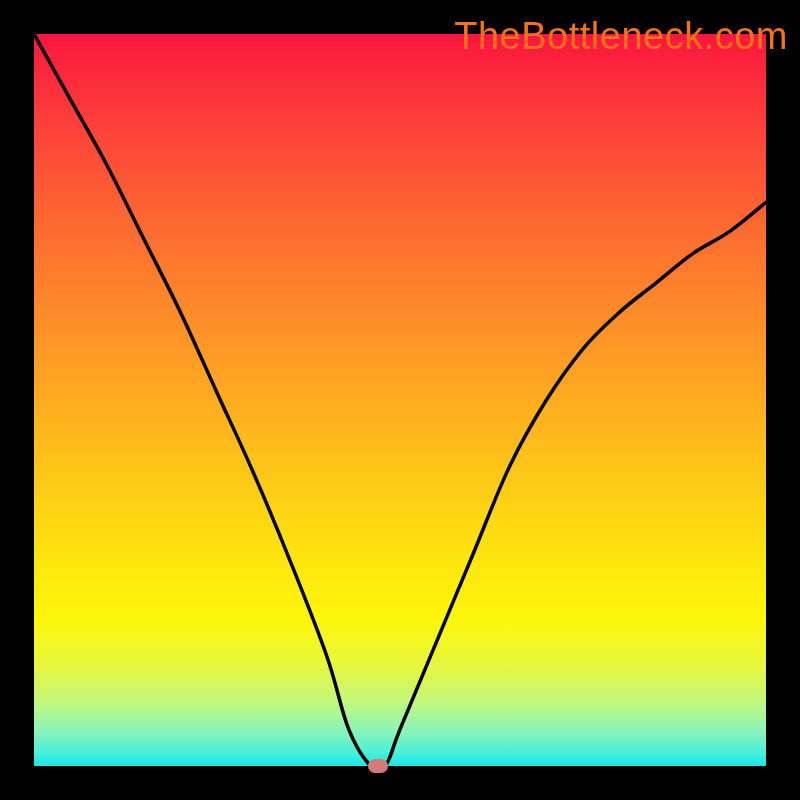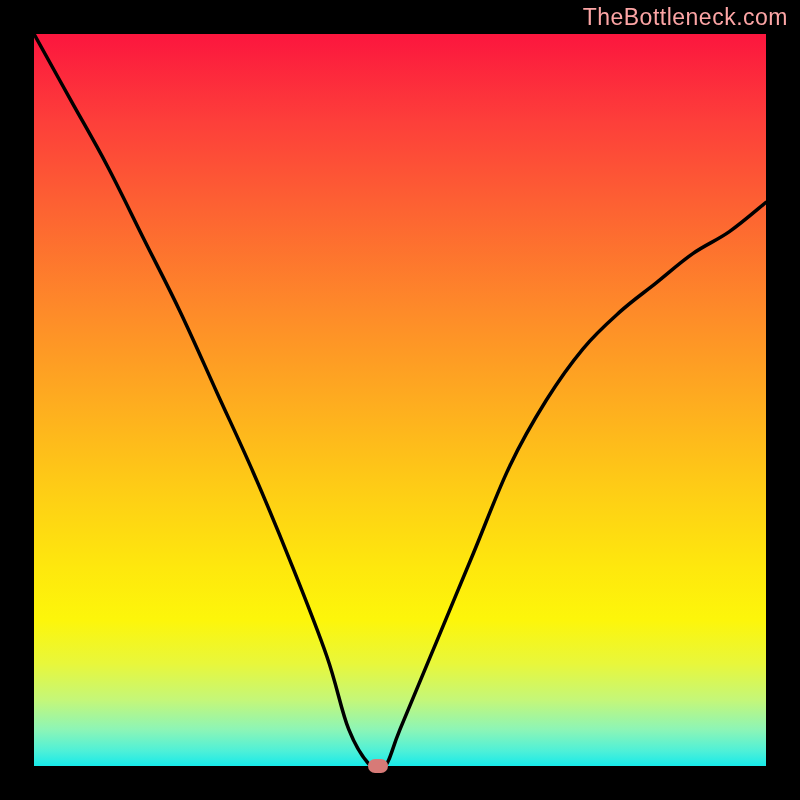--- a/index.html
+++ b/index.html
@@ -14,24 +14,24 @@
   .frame {
     position: absolute;
     top: 0;
     left: 0;
     width: 800px;
     height: 800px;
     background: #000;
   }
   .watermark {
     position: absolute;
-    top: 4px;
+    top: 15px;
     right: 12px;
-    color: #fca5a5;
-    font-size: 23px;
+    color: #f97316;
+    font-size: 38px;
     letter-spacing: 0.5px;
     font-weight: 500;
     z-index: 10;
   }
   .plot-area {
     position: absolute;
     top: 34px;
     left: 34px;
     width: 732px;
     height: 732px;

